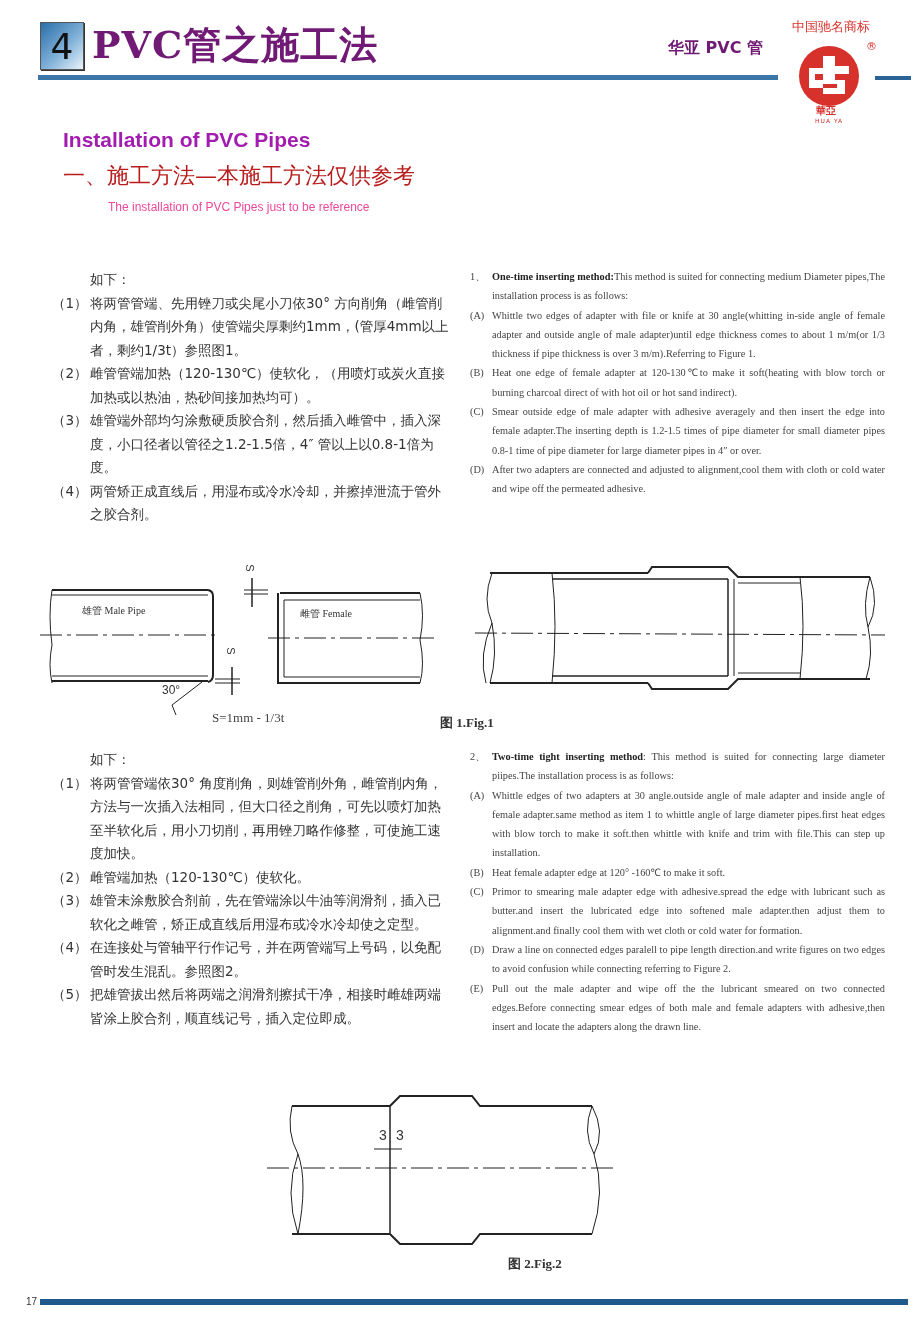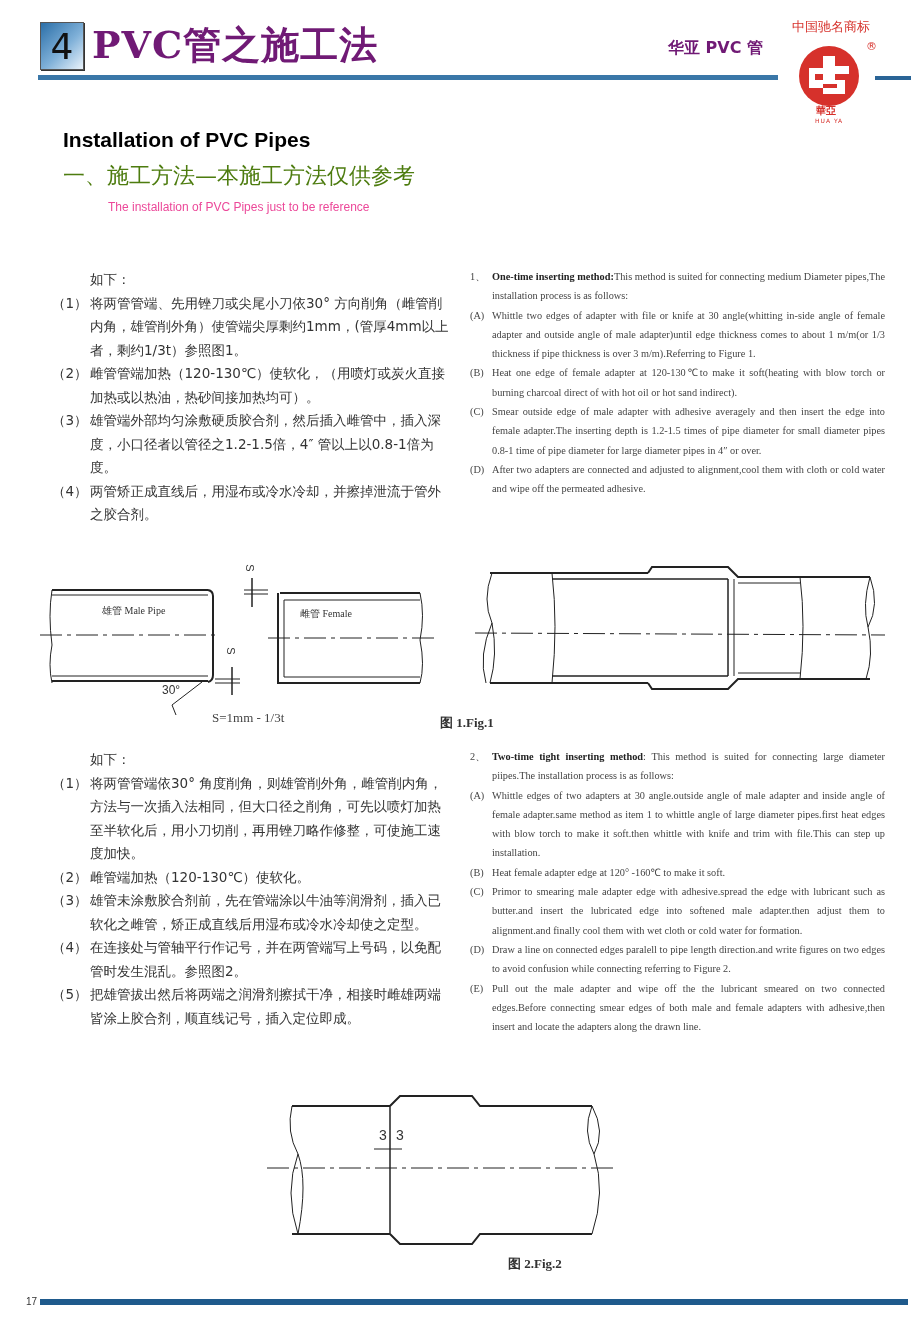--- a/index.html
+++ b/index.html
@@ -12,22 +12,22 @@
   .header-rule { left: 38px; top: 75px; width: 740px; height: 5px; background: #3a77a8; }
   .header-rule-right { left: 875px; top: 76px; width: 36px; height: 4px; background: #2a6496; }
   .brand-text { left: 668px; top: 38px; font-family: "DejaVu Sans", sans-serif; font-size: 16px; color: #701a75; font-weight: bold; }
   .brand-tag { left: 792px; top: 18px; font-family: "DejaVu Sans", sans-serif; font-size: 13px; color: #d6312b; }
   .logo { left: 797px; top: 44px; width: 64px; height: 64px; }
   .logo-cn { left: 816px; top: 104px; font-size: 10px; color: #d6312b; font-weight: bold; font-family: "DejaVu Sans", sans-serif; }
   .logo-en { left: 815px; top: 117px; font-size: 6px; color: #d6312b; font-family: "DejaVu Sans", sans-serif; letter-spacing: 1px; }
   .reg { left: 866px; top: 40px; font-size: 11px; color: #d6312b; font-family: "DejaVu Sans", sans-serif; }
 
   
-  .sec-en { left: 63px; top: 128px; font-family: "Liberation Sans", sans-serif; font-weight: bold; font-size: 21px; color: #000000; }
-  .sec-cn { left: 63px; top: 161px; font-family: "DejaVu Sans", sans-serif; font-size: 22px; color: #4d7c0f; }
+  .sec-en { left: 63px; top: 128px; font-family: "Liberation Sans", sans-serif; font-weight: bold; font-size: 21px; color: #a21caf; }
+  .sec-cn { left: 63px; top: 161px; font-family: "DejaVu Sans", sans-serif; font-size: 22px; color: #b91c1c; }
   .sec-sub { left: 108px; top: 200px; font-family: "Liberation Sans", sans-serif; font-size: 12px; color: #ec4899; }
 
   
   .cn-col { left: 52px; width: 400px; font-family: "DejaVu Sans", sans-serif; font-size: 13.5px; color: #333; line-height: 23.5px; }
   .cn-col .item { display: flex; }
   .cn-col .num { width: 38px; flex-shrink: 0; }
   .cn-col .head { padding-left: 0; }
   .cn-col .head-cont { padding-left: 38px; }
   .cn-col .body { flex: 1; }
 
@@ -134,21 +134,21 @@
     <line x1="250" y1="38" x2="390" y2="38"></line>
     <line x1="254" y1="45" x2="390" y2="45" stroke-width="1"></line>
     <line x1="254" y1="45" x2="254" y2="122" stroke-width="1"></line>
     <line x1="254" y1="122" x2="390" y2="122" stroke-width="1"></line>
     <path d="M390 38 Q395 60 390 85 Q395 110 390 128" stroke-width="1"></path>
 
     <line x1="10" y1="80" x2="188" y2="80" stroke-width="1" stroke-dasharray="22 5 4 5"></line>
     <line x1="238" y1="83" x2="405" y2="83" stroke-width="1" stroke-dasharray="22 5 4 5"></line>
   </g>
 </svg>
-<div class="abs" style="left:82px; top:604px; font-family:'Liberation Serif',serif; font-size:10px; color:#333;margin-left:20px;">雄管 Male Pipe</div>
+<div class="abs" style="left:82px; top:604px; font-family:'Liberation Serif',serif; font-size:10px; color:#333;">雄管 Male Pipe</div>
 <div class="abs" style="left:300px; top:607px; font-family:'Liberation Serif',serif; font-size:10px; color:#333;">雌管 Female</div>
 <div class="abs" style="left:246px; top:562px; font-size:11px; transform:rotate(90deg); font-family:'Liberation Sans',sans-serif;">S</div>
 <div class="abs" style="left:227px; top:645px; font-size:11px; transform:rotate(90deg); font-family:'Liberation Sans',sans-serif;">S</div>
 <div class="abs" style="left:162px; top:683px; font-size:12px; font-family:'Liberation Sans',sans-serif; color:#333;">30°</div>
 <div class="abs formula" style="left:212px; top:710px;">S=1mm - 1/3t</div>
 
 <svg class="abs" style="left:470px; top:565px;" width="420" height="150">
   <g stroke="#222" fill="none" stroke-width="2">
     <path d="M22 8 Q12 35 22 58 Q28 90 20 118" stroke-width="1"></path>
     <path d="M22 58 Q8 90 16 118" stroke-width="1"></path>

